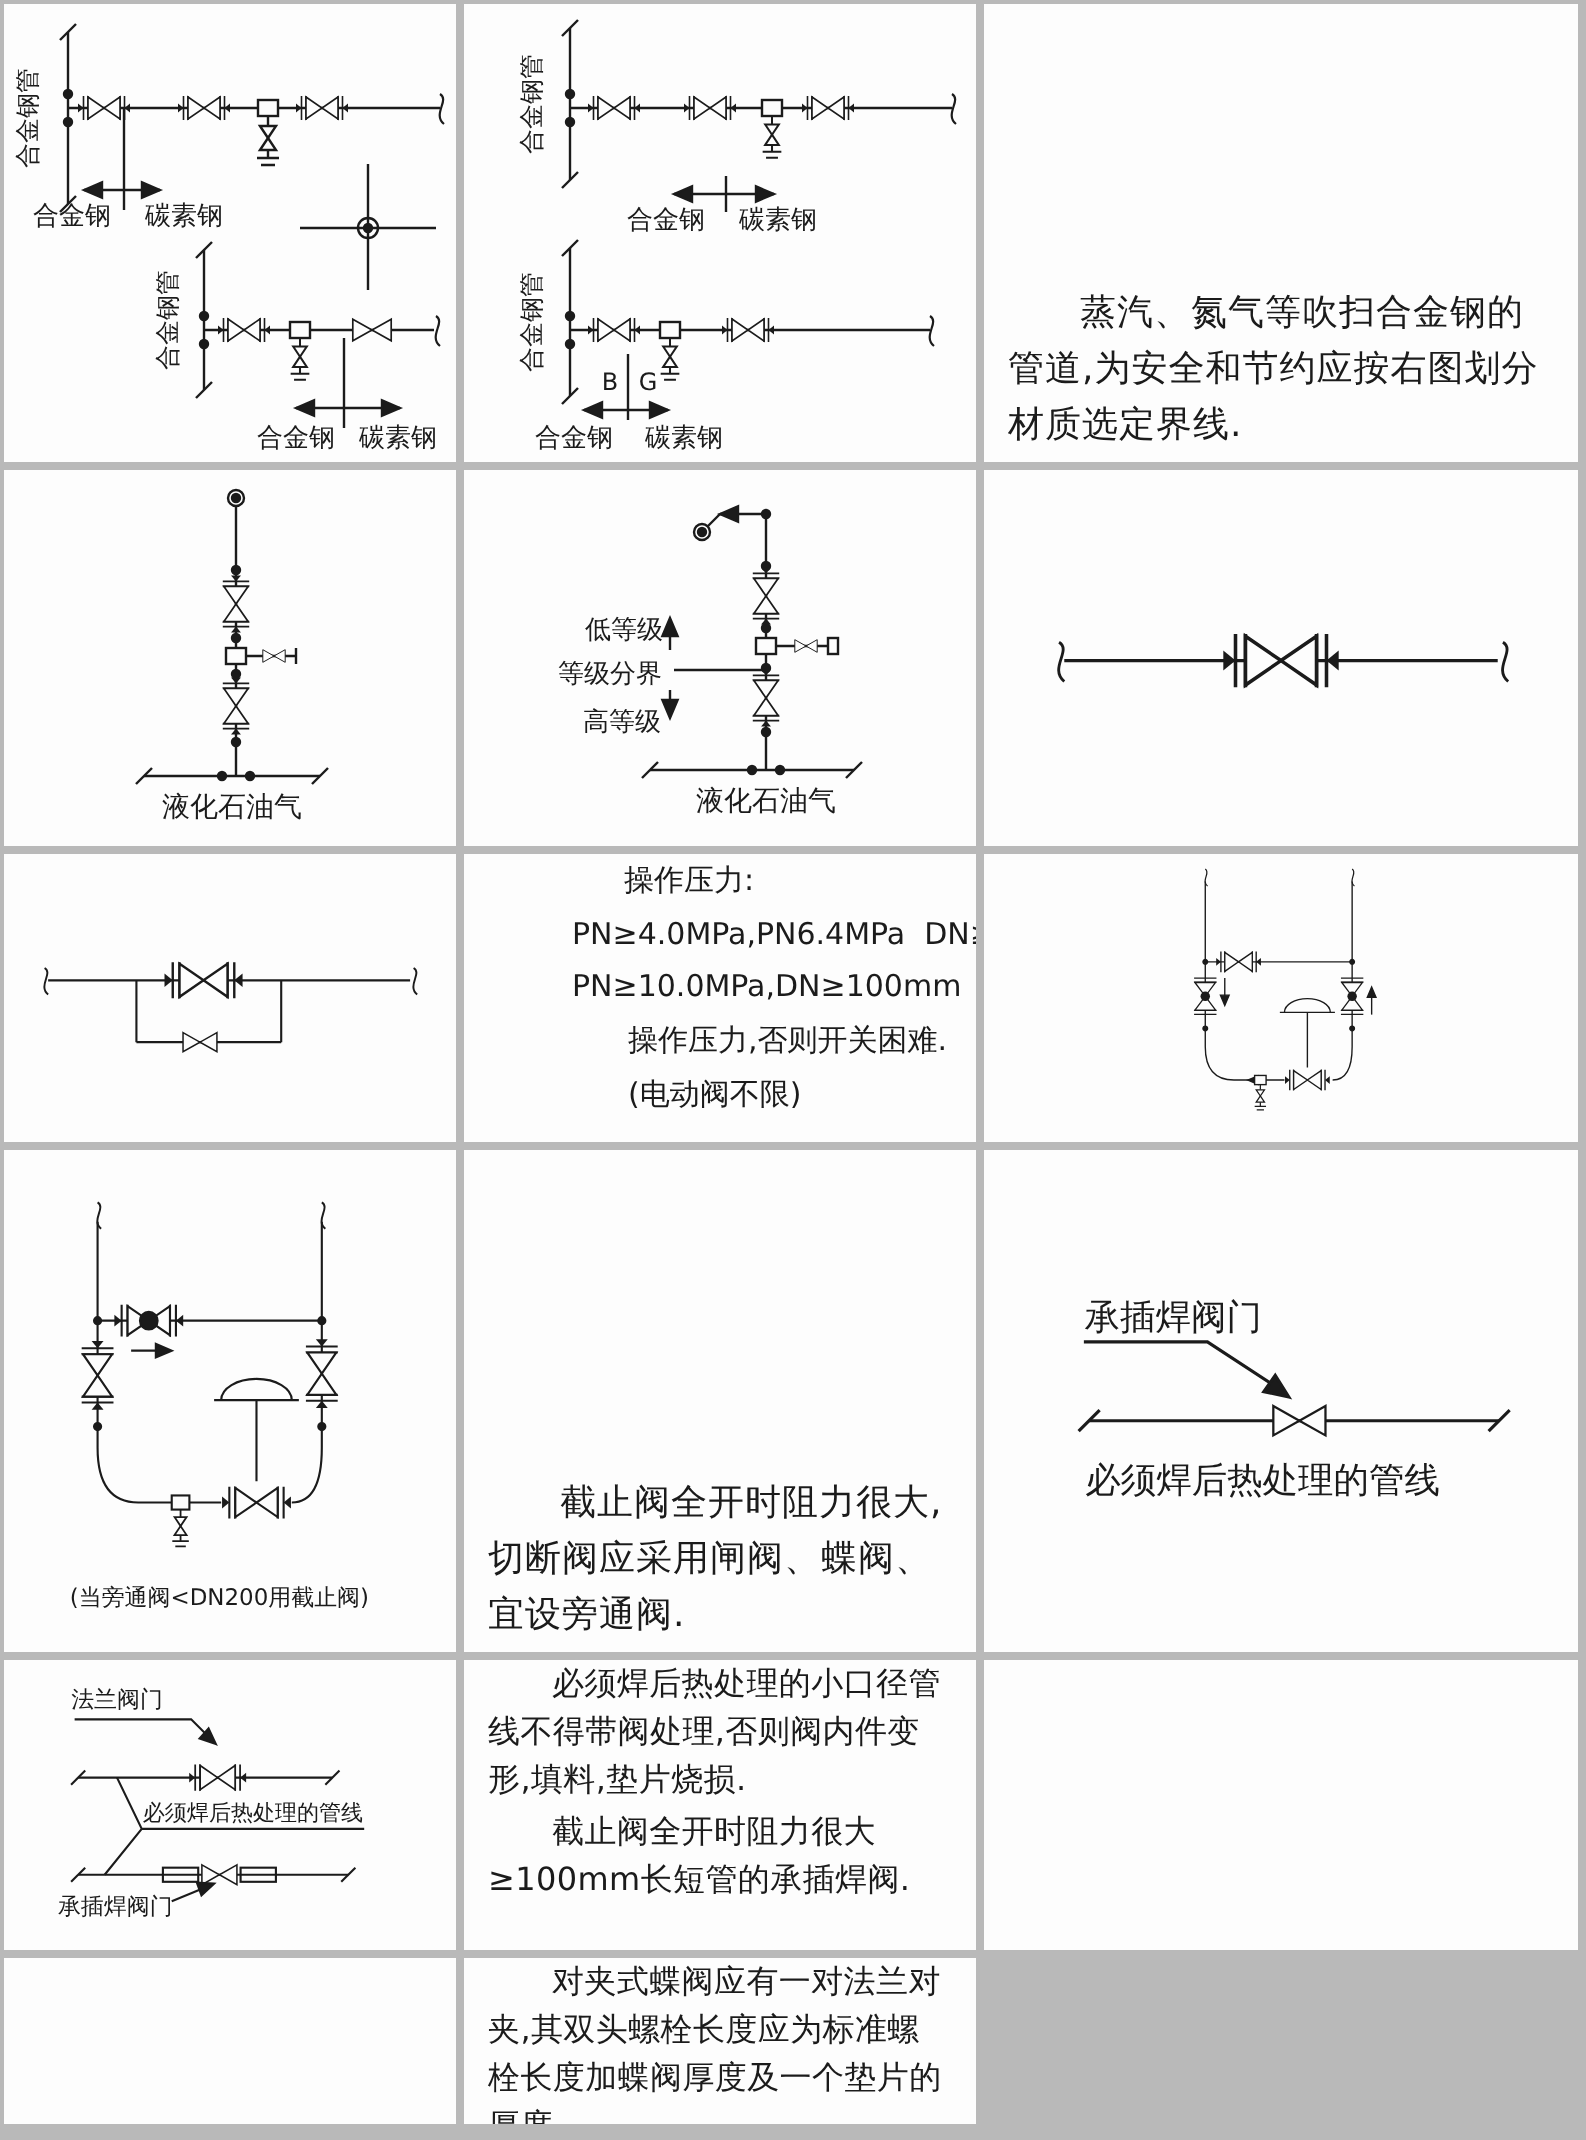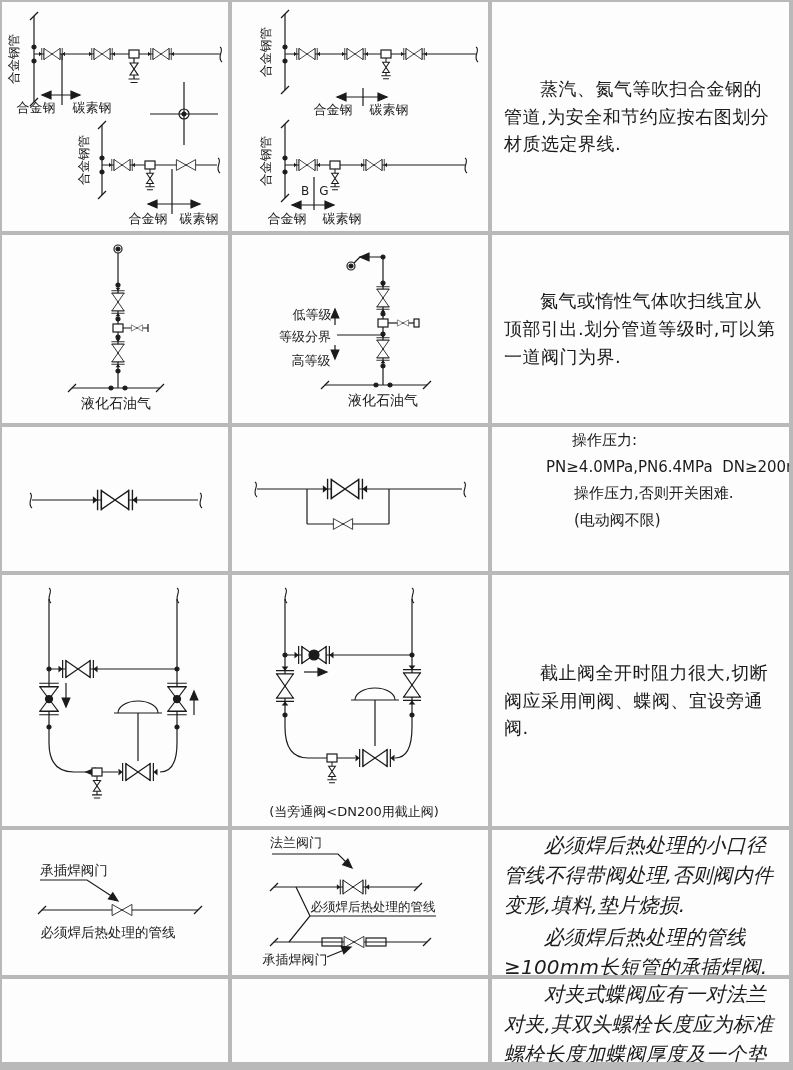--- a/index.html
+++ b/index.html
@@ -9,23 +9,23 @@
     background:#b9b9b9;
     padding:2px 4px 8px 2px;
     display:grid;
     grid-template-columns:226px 256px 1fr;
     grid-template-rows:229px 188px 144px 251px 145px 1fr;
     gap:4px;
   }
   .cell{background:#fdfdfd;overflow:hidden;}
   .cell svg{display:block;width:100%;height:100%;}
   svg text{fill:#1b1b1b;font-family:"DejaVu Sans",sans-serif;}
-  .note-cell{display:flex;flex-direction:column;justify-content:center;box-sizing:border-box;padding:4px 12px;}
+  .note-cell{display:flex;flex-direction:column;justify-content:flex-end;box-sizing:border-box;padding:4px 12px;}
   .note{font-size:18px;line-height:1.55;text-indent:2em;letter-spacing:0.5px;}
-  .note-sm{font-size:20px;line-height:1.5;text-indent:2em;letter-spacing:0.2px;margin:0 0 2px 0;font-style:italic;}
+  .note-sm{font-size:16px;line-height:1.5;text-indent:2em;letter-spacing:0.2px;margin:0 0 2px 0;}
   .note-top{justify-content:flex-start;padding-top:0;}
   .spec{font-size:15px;line-height:1.78;}
   .spec-line{white-space:pre;}
   .ind-title{padding-left:68px;}
   .ind-pn{padding-left:42px;}
   .ind-note{padding-left:70px;}
 </style>
 </head>
 <body>
 
@@ -221,23 +221,20 @@
         <use href="#sym-ah-u" transform="translate(103,74)"></use>
         <use href="#sym-ah-d" transform="translate(103,124)"></use>
       </g>
       <text x="80" y="84" text-anchor="middle" font-size="13">低等级</text>
       <text x="73" y="106" text-anchor="middle" font-size="13">等级分界</text>
       <text x="79" y="130" text-anchor="middle" font-size="13">高等级</text>
       <text x="151" y="170" text-anchor="middle" font-size="14">液化石油气</text>
     </svg>
   </div>
 
-  <div class="cell note-cell">
-    <div class="note">氮气或惰性气体吹扫线宜从顶部引出.划分管道等级时,可以第一道阀门为界.</div>
-  </div>
 
   <div class="cell">
     <svg viewBox="0 0 226 144">
       <g stroke="#1b1b1b" stroke-width="1.2" fill="none">
         <path d="M30,73 H196"></path>
         <use href="#sym-break" x="28" y="73"></use>
           <use href="#sym-break" x="198" y="73"></use>
         <use href="#sym-gate-h" transform="translate(113,73) scale(0.85)"></use>
       </g>
     </svg>
@@ -253,20 +250,21 @@
         <path d="M75,62 V97 M157,62 V97 M75,97 H157"></path>
         <use href="#sym-bow-h" transform="translate(111,97) scale(0.6)"></use>
       </g>
     </svg>
   </div>
 
   <div class="cell note-cell note-top">
     <div class="spec">
       <div class="spec-line ind-title">操作压力:</div>
       <div class="spec-line ind-pn">PN≥4.0MPa,PN6.4MPa  DN≥200mm</div>
+      <div class="spec-line ind-pn">PN≥10.0MPa,DN≥100mm</div>
       <div class="spec-line ind-note">操作压力,否则开关困难.</div>
       <div class="spec-line ind-note">(电动阀不限)</div>
     </div>
   </div>
 
   <div class="cell">
     <svg viewBox="0 0 226 251">
       <g stroke="#1b1b1b" stroke-width="1.2" fill="none">
         <use href="#sym-break" x="47" y="20"></use>
           <use href="#sym-break" x="175" y="20"></use>
@@ -359,21 +357,21 @@
         <use href="#sym-ah-u" transform="translate(119,117) rotate(70)"></use>
       </g>
       <text x="64" y="17" text-anchor="middle" font-size="13">法兰阀门</text>
       <text x="141" y="81" text-anchor="middle" font-size="12.5">必须焊后热处理的管线</text>
       <text x="63" y="134" text-anchor="middle" font-size="13">承插焊阀门</text>
     </svg>
   </div>
 
   <div class="cell note-cell note-top">
     <p class="note-sm">必须焊后热处理的小口径管线不得带阀处理,否则阀内件变形,填料,垫片烧损.</p>
-    <p class="note-sm">必须焊后热处理的管线≥100mm长短管的承插焊阀.</p>
+    <p class="note-sm">截止阀全开时阻力很大≥100mm长短管的承插焊阀.</p>
   </div>
 
   <div class="cell"></div>
   <div class="cell"></div>
   <div class="cell note-cell note-top">
     <div class="note-sm">对夹式蝶阀应有一对法兰对夹,其双头螺栓长度应为标准螺栓长度加蝶阀厚度及一个垫片的厚度.</div>
   </div>
 
 </div>
 

